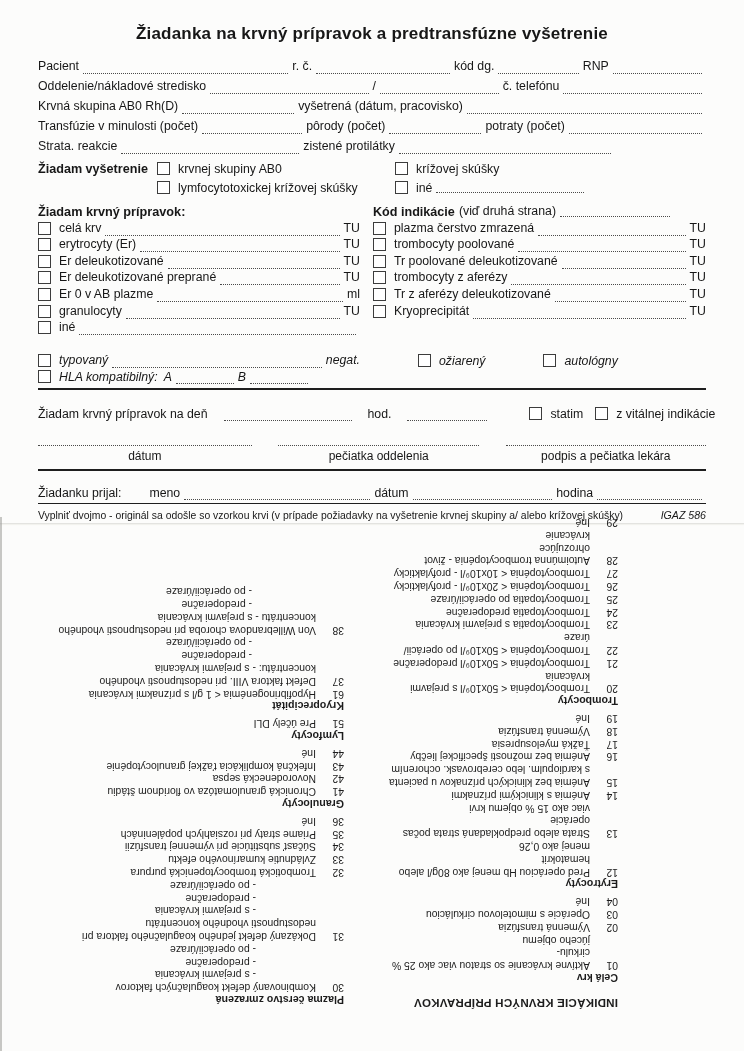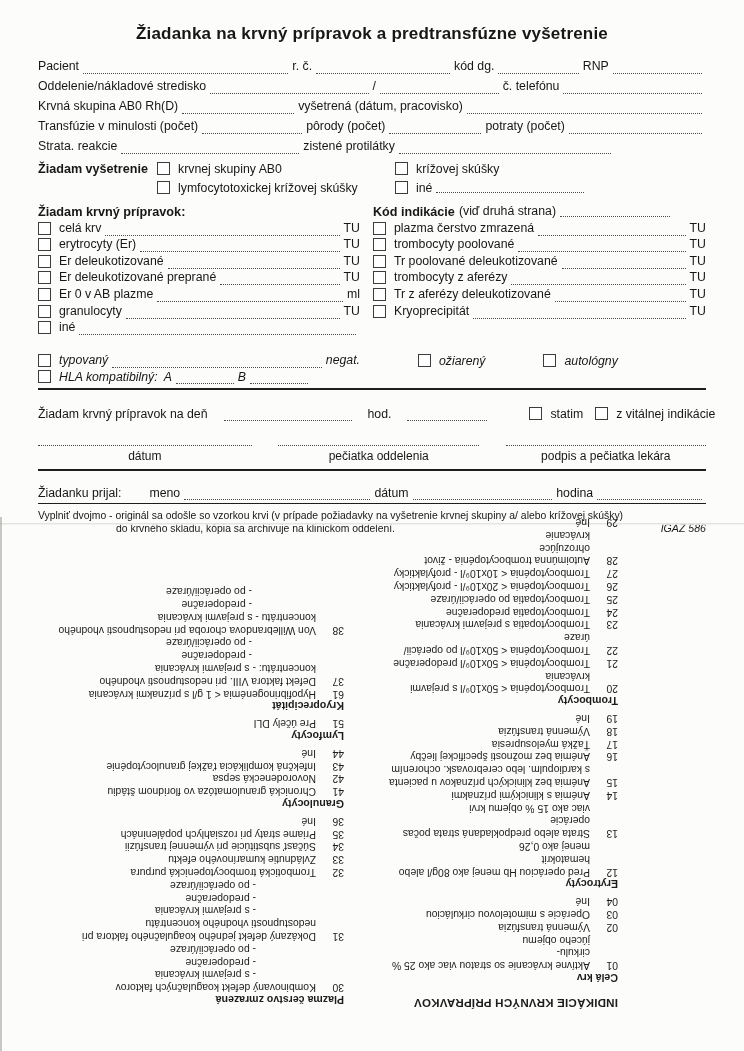--- a/index.html
+++ b/index.html
@@ -312,21 +312,20 @@
       <span class="lbl">dátum</span>
       <span class="dots" style="flex:1.2"></span>
       <span class="lbl">hodina</span>
       <span class="dots" style="flex:0.9"></span>
     </div>
 
     <div class="hr15"></div>
 
     <div class="footnote">
       <div>Vyplniť dvojmo - originál sa odošle so vzorkou krvi (v prípade požiadavky na vyšetrenie krvnej skupiny a/ alebo krížovej skúšky)</div>
-      <div class="l2">do krvného skladu, kópia sa archivuje na klinickom oddelení.</div>
       <div class="formcode">IGAZ 586</div>
     </div>
   </div>
 
   <div class="crease"></div>
   <div class="edge"></div>
 
   <div class="back">
     <div class="bcolA">
       <div class="btitle">INDIKÁCIE KRVNÝCH PRÍPRAVKOV</div>

